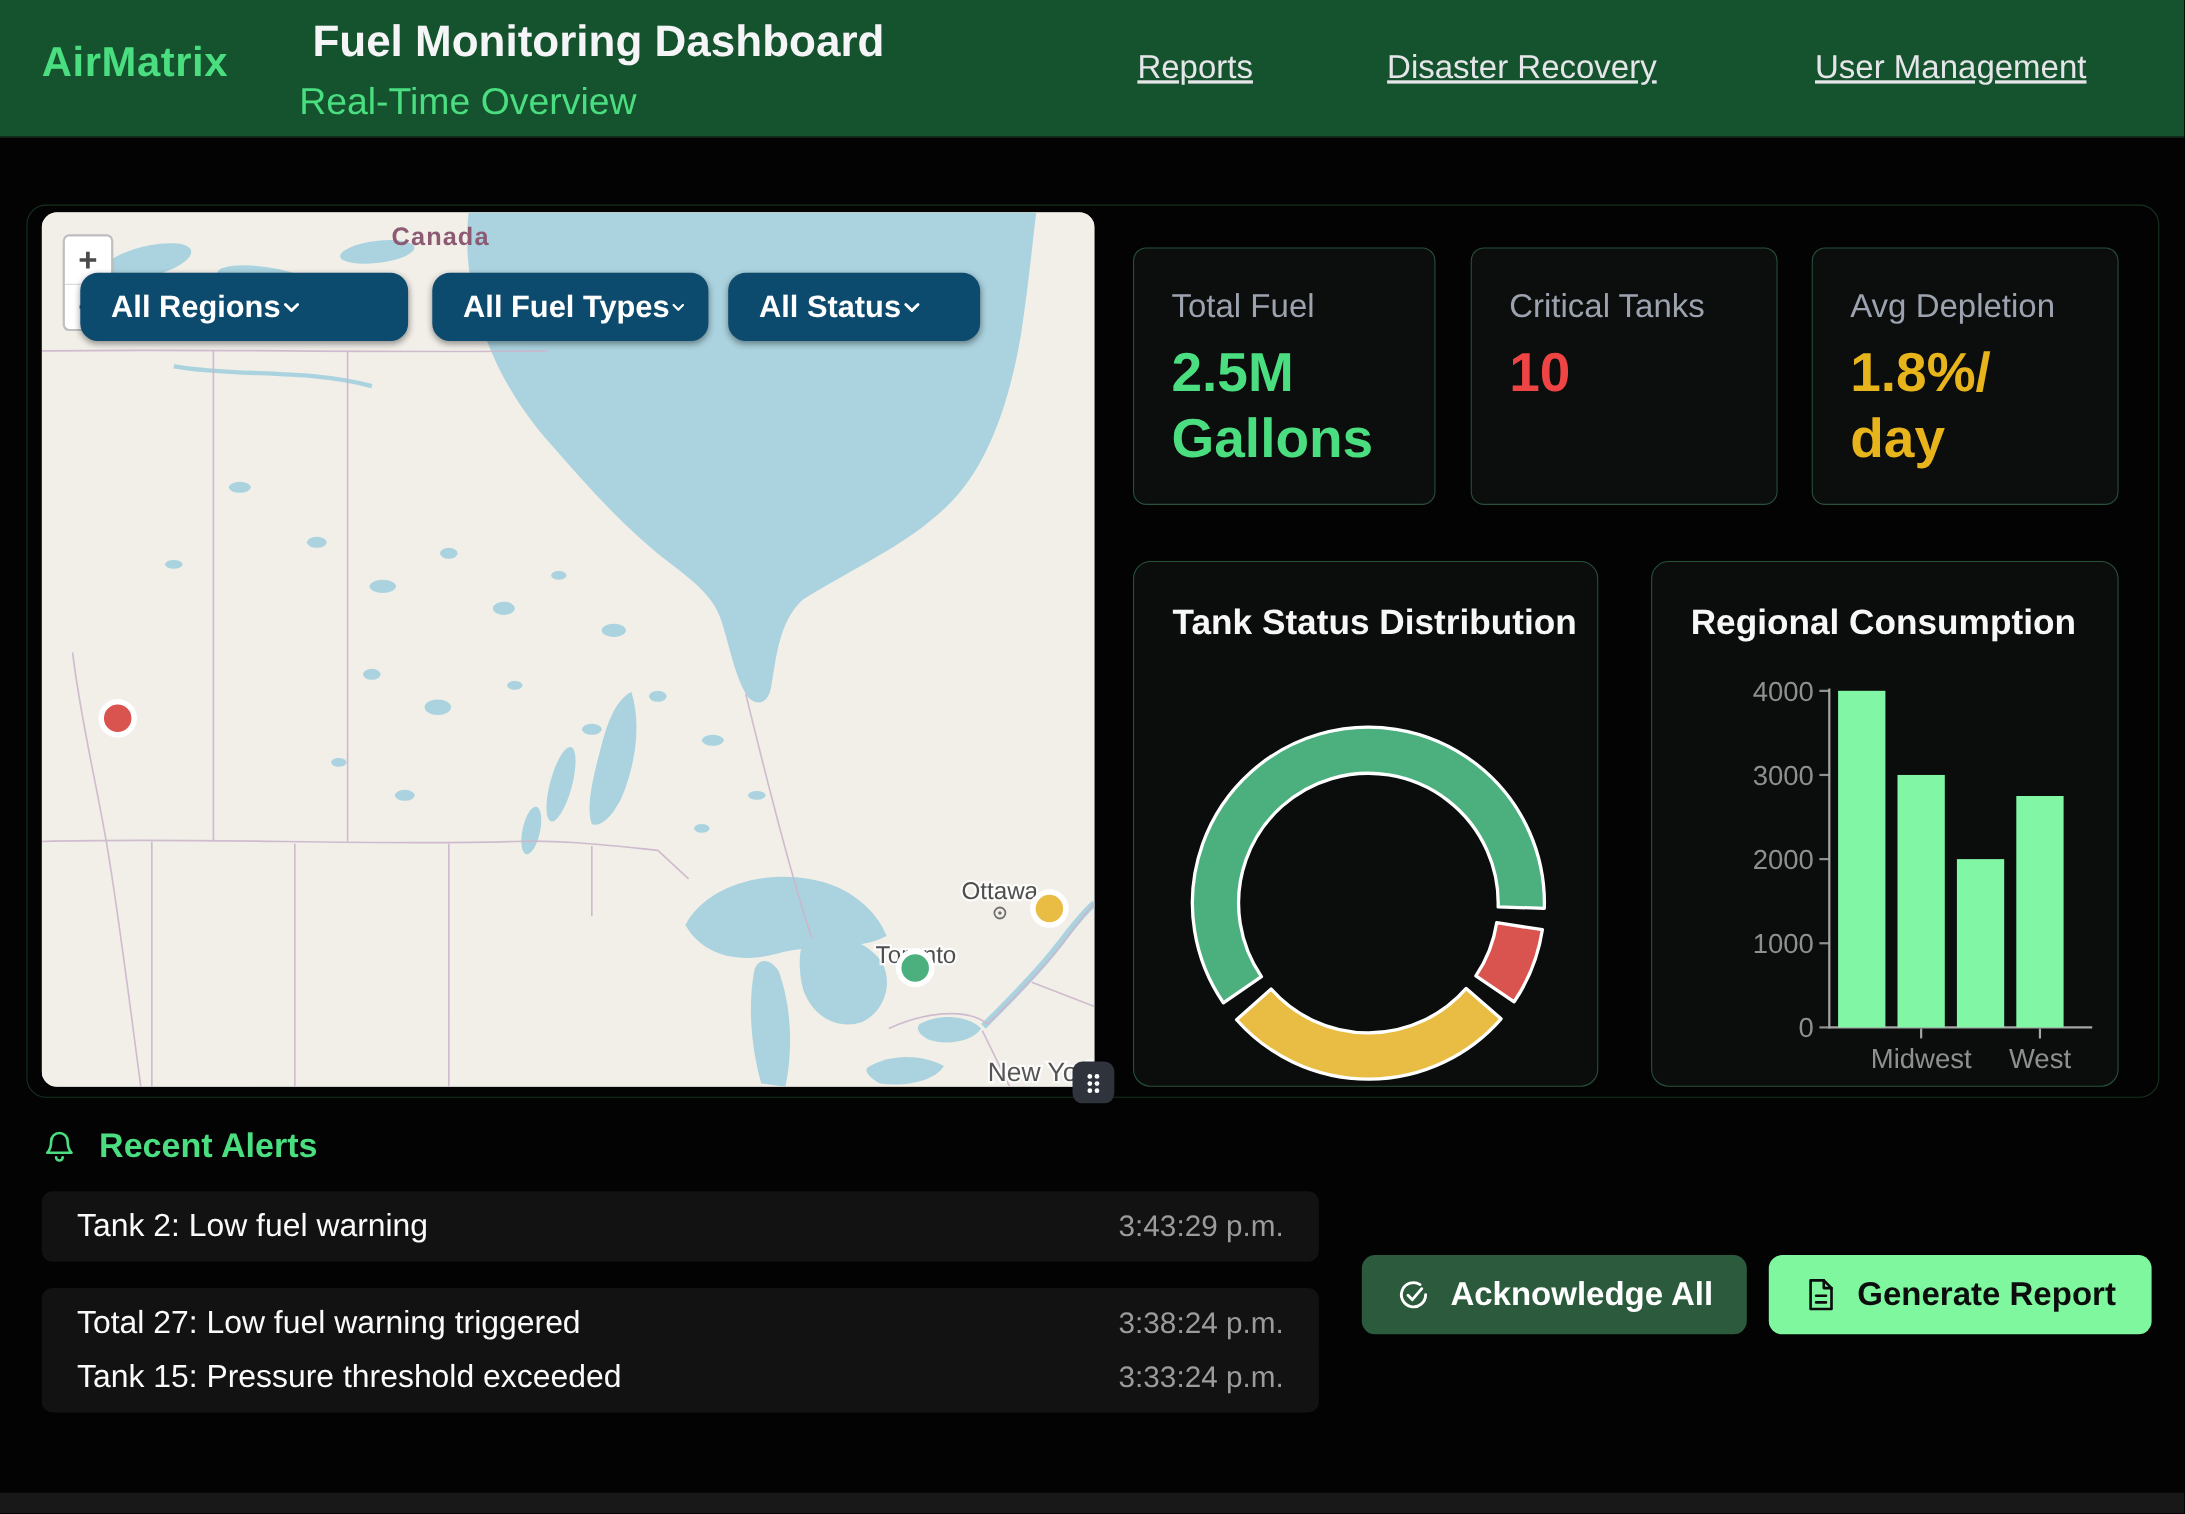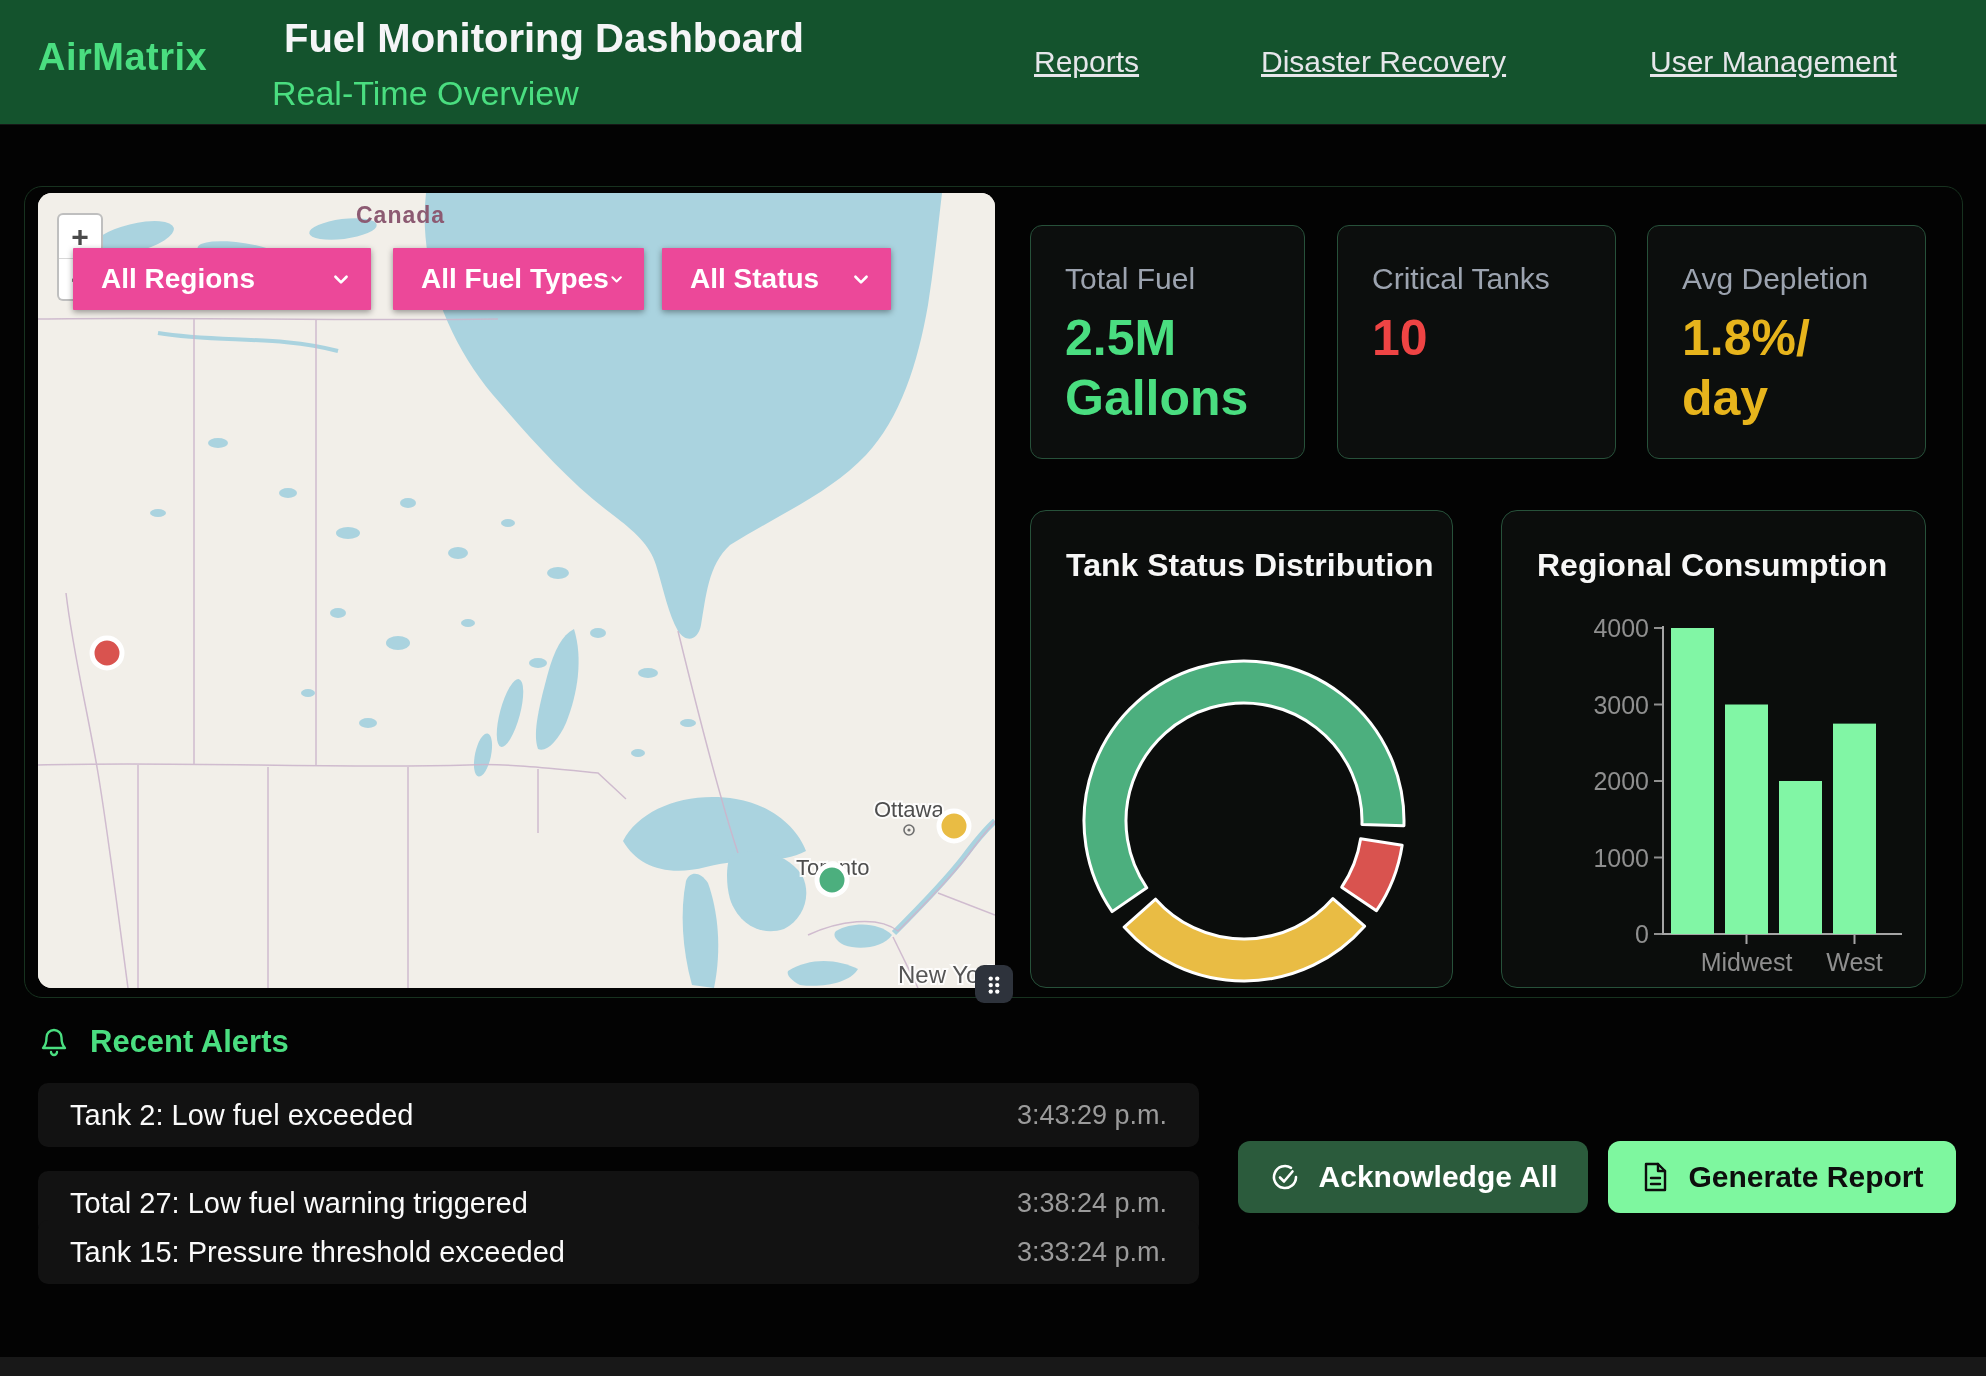--- a/index.html
+++ b/index.html
@@ -17,21 +17,21 @@
 
   
   .content-outline { position:absolute; left:24px; top:186px; width:1939px; height:812px; border:1px solid #17321f; border-radius:18px; }
 
   
   .map-panel { position:absolute; left:38px; top:193px; width:957px; height:795px; border-radius:14px; overflow:hidden; background:#f2efe9; }
   .map-panel svg.basemap { position:absolute; left:0; top:0; }
   .zoom-ctrl { position:absolute; left:19px; top:20px; width:46px; height:88px; background:#fff; border:2px solid rgba(0,0,0,0.25); border-radius:6px; overflow:hidden; }
   .zoom-btn { width:100%; height:43px; display:flex; align-items:center; justify-content:center; font-size:30px; font-weight:bold; color:#4a4a4a; cursor:pointer; }
   .zoom-btn + .zoom-btn { border-top:1px solid #d7d7d7; }
-  .map-filter { position:absolute; top:55px; height:62px; background:#ec4899; border-radius:1px; display:flex; align-items:center; justify-content:space-between; padding:0 20px 0 28px; cursor:pointer; box-shadow:0 2px 6px rgba(0,0,0,0.4); }
+  .map-filter { position:absolute; top:55px; height:62px; background:#0c4a6e; border-radius:16px; display:flex; align-items:center; justify-content:flex-start; padding:0 20px 0 28px; cursor:pointer; box-shadow:0 2px 6px rgba(0,0,0,0.4); }
   .map-filter span { font-size:28px; font-weight:600; color:#fff; white-space:nowrap; }
   .f-region { left:35px; width:298px; } .f-fuel { left:355px; width:251px; } .f-status { left:624px; width:229px; }
   .resize-handle { position:absolute; left:975px; top:965px; width:38px; height:38px; background:#2e333c; border-radius:9px; display:flex; align-items:center; justify-content:center; cursor:grab; z-index:5; }
 
   
   .stat-card { position:absolute; top:225px; height:234px; background:#0c0e0d; border:1px solid #27513a; border-radius:12px; padding:36px 34px; }
   .sc-1 { left:1030px; width:275px; } .sc-2 { left:1337px; width:279px; } .sc-3 { left:1647px; width:279px; }
   .stat-label { font-size:30px; color:#9ca3af; margin-bottom:12px; }
   .stat-value { font-size:50px; font-weight:bold; line-height:1.2; }
   .v-green { color:#4ade80; } .v-red { color:#ef4444; } .v-amber { color:#e7b41c; }
@@ -242,21 +242,21 @@
 
   <div class="alerts-header">
     <svg width="32" height="32" viewBox="0 0 32 32" fill="none" stroke="#4ade80" stroke-width="2.4" stroke-linejoin="round" stroke-linecap="round">
       <path d="M16 4 a7.5 7.5 0 0 0 -7.5 7.5 c0 5.5 -1.5 8.5 -3.5 10.5 h22 c-2 -2 -3.5 -5 -3.5 -10.5 a7.5 7.5 0 0 0 -7.5 -7.5 z"></path>
       <path d="M13 26 a3 3 0 0 0 6 0"></path>
     </svg>
     <div class="alerts-title">Recent Alerts</div>
   </div>
 
   <div class="alert-row ar-1">
-    <span class="alert-msg">Tank 2: Low fuel exceeded</span>
+    <span class="alert-msg">Tank 2: Low fuel warning</span>
     <span class="alert-time">3:43:29 p.m.</span>
   </div>
   <div class="alert-row ar-2">
     <span class="alert-msg">Total 27: Low fuel warning triggered</span>
     <span class="alert-time">3:38:24 p.m.</span>
   </div>
   <div class="alert-row ar-3">
     <span class="alert-msg">Tank 15: Pressure threshold exceeded</span>
     <span class="alert-time">3:33:24 p.m.</span>
   </div>

